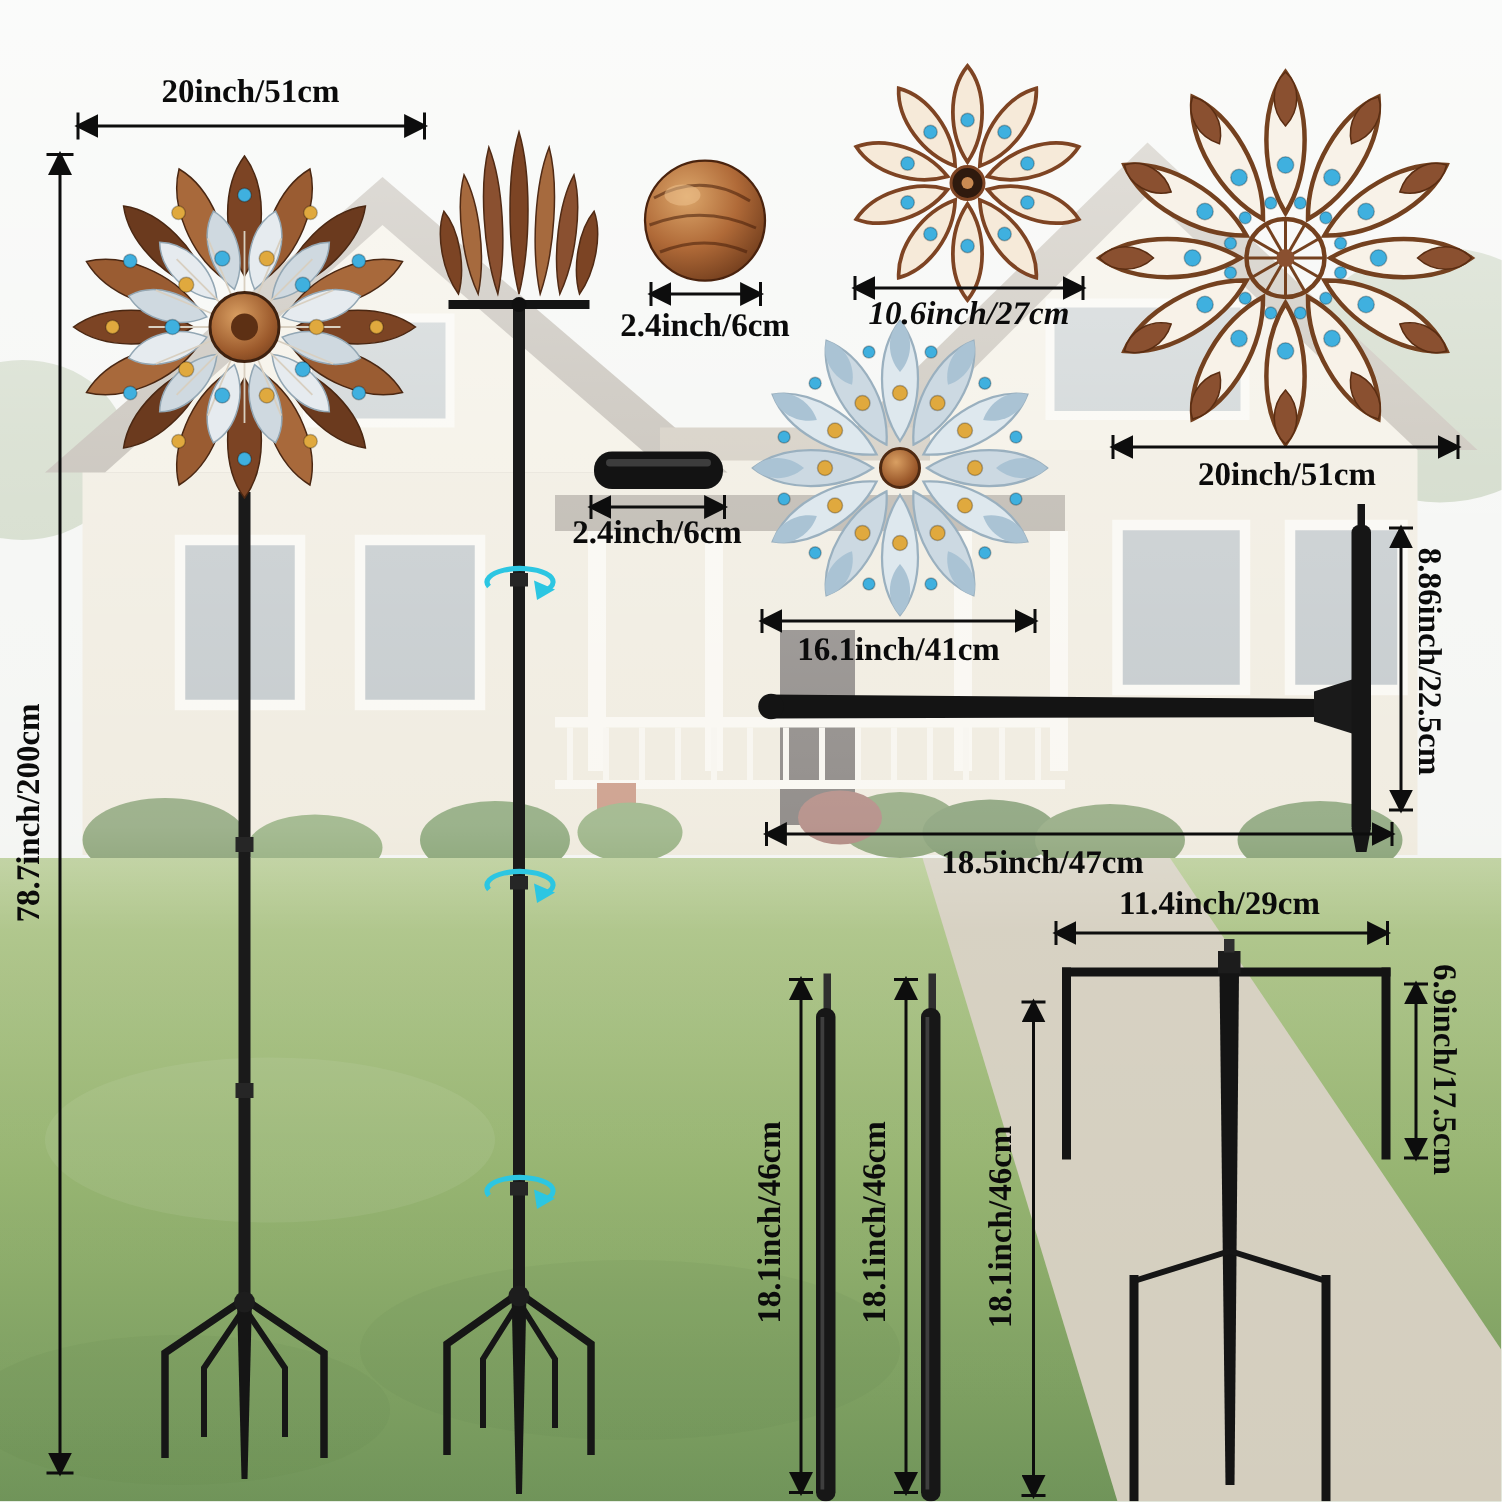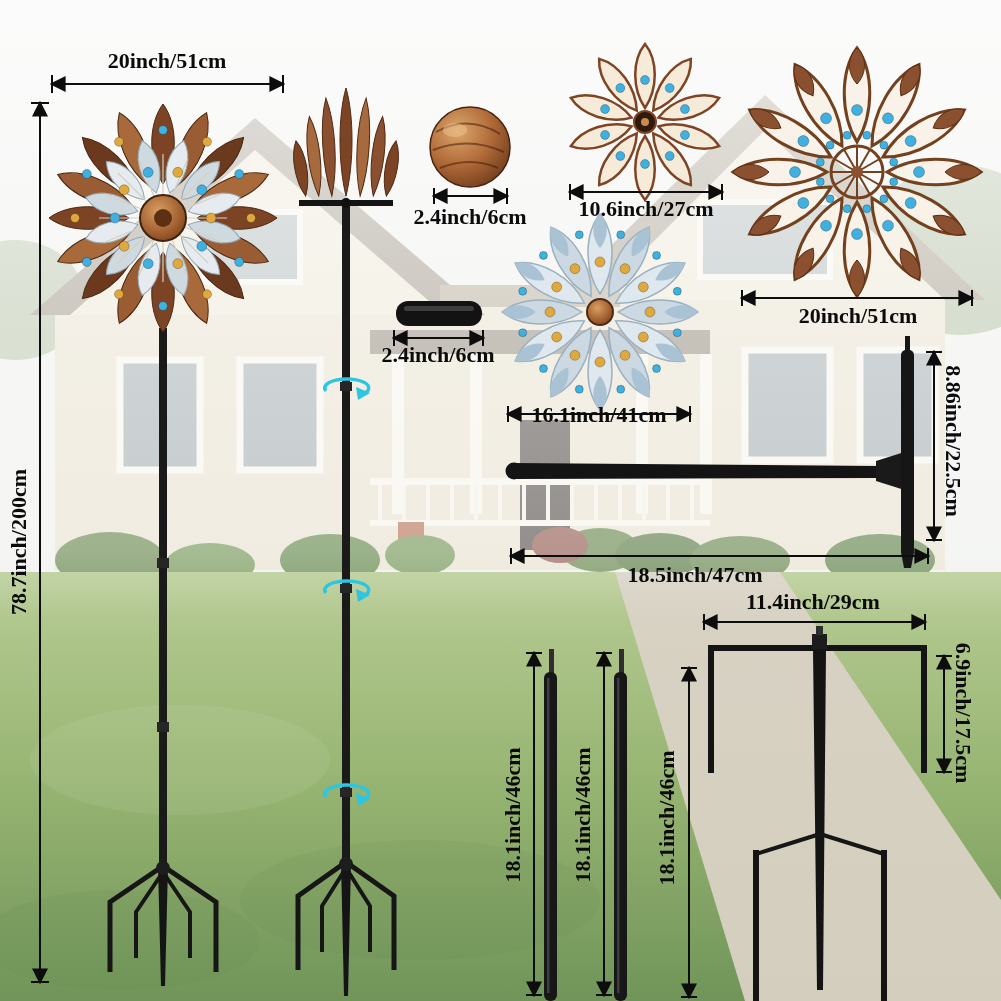--- a/index.html
+++ b/index.html
@@ -462,24 +462,24 @@
 
     <line x1="689" y1="668" x2="689" y2="997" class="dim" marker-start="url(#mA)" marker-end="url(#mA)"></line>
     <line x1="681" y1="668" x2="697" y2="668" class="dim"></line>
     <line x1="681" y1="997" x2="697" y2="997" class="dim"></line>
   </g>
 </svg>
 
 <div class="lbl" style="left:167px;top:61px;">20inch/51cm</div>
 <div class="lbl rccw" style="left:19px;top:542px;">78.7inch/200cm</div>
 <div class="lbl" style="left:470px;top:217px;">2.4inch/6cm</div>
-<div class="lbl" style="left:646px;top:209px;">10.6inch/27cm</div>
+<div class="lbl" style="left:646px;top:209px;font-style:italic;">10.6inch/27cm</div>
 <div class="lbl" style="left:858px;top:316px;">20inch/51cm</div>
 <div class="lbl" style="left:438px;top:355px;">2.4inch/6cm</div>
-<div class="lbl" style="left:599px;top:415px;text-align:right;">16.1inch/41cm</div>
+<div class="lbl" style="left:599px;top:433px;text-align:right;">16.1inch/41cm</div>
 <div class="lbl rcw" style="left:953px;top:441px;">8.86inch/22.5cm</div>
 <div class="lbl" style="left:695px;top:575px;font-family:Liberation Serif, serif;">18.5inch/47cm</div>
 <div class="lbl" style="left:813px;top:602px;">11.4inch/29cm</div>
 <div class="lbl rcw" style="left:963px;top:713px;">6.9inch/17.5cm</div>
 <div class="lbl rccw" style="left:513px;top:815px;">18.1inch/46cm</div>
 <div class="lbl rccw" style="left:583px;top:815px;">18.1inch/46cm</div>
 <div class="lbl rccw" style="left:667px;top:818px;">18.1inch/46cm</div>
 
 </div>
 

